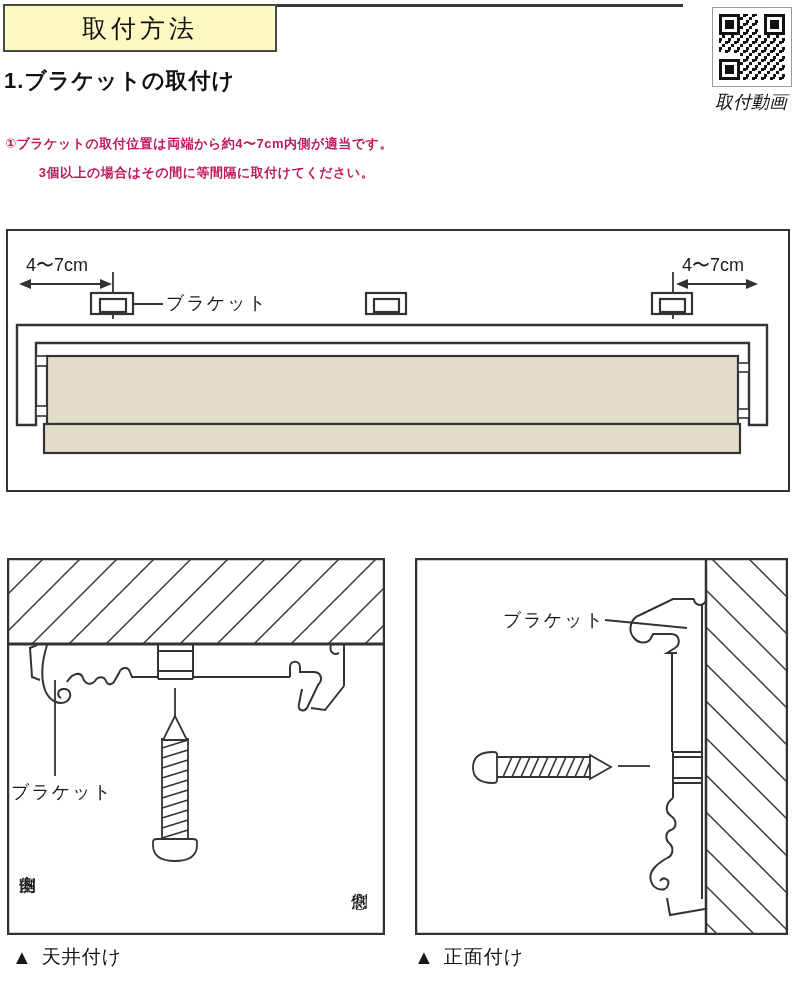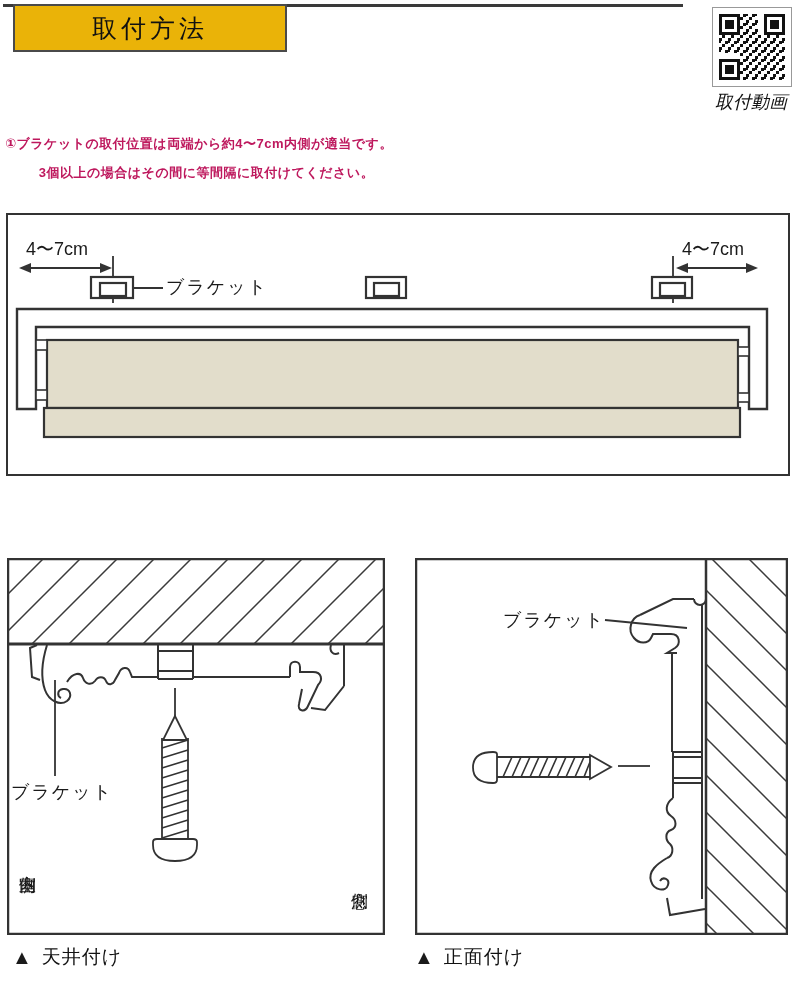--- a/index.html
+++ b/index.html
@@ -4,34 +4,34 @@
 <style>
   html,body{margin:0;padding:0;background:#fff;}
   #page{
     position:relative;width:800px;height:985px;background:#fff;overflow:hidden;
     font-family:"Liberation Sans","DejaVu Sans",sans-serif;color:#1a1a1a;
   }
   .abs{position:absolute;}
   
   #top-rule{left:3px;top:4px;width:680px;height:3px;background:#3a3a3a;}
   #title-box{
-    left:13px;top:4px;width:270px;height:44px;background:#eab308;
+    left:3px;top:4px;width:270px;height:44px;background:#fef9c3;
     border:2px solid #4a4a4a;display:flex;align-items:center;justify-content:center;
     font-size:25px;letter-spacing:4px;color:#111;
   }
   #qr-box{left:712px;top:7px;width:78px;height:78px;background:#fff;border:1px solid #999;}
   #qr-label{left:706px;top:90px;width:90px;text-align:center;font-size:18px;color:#111;font-style:italic;}
   #section-title{left:4px;top:66px;font-size:22px;font-weight:bold;letter-spacing:1px;color:#111;}
   .step{left:5px;font-size:13px;line-height:29px;color:#be185d;letter-spacing:0.5px;font-weight:bold;}
   #step1{top:129px;}
   #step1 .line2{padding-left:15px;text-align:center;}
   #step2{top:510px;}
   
   .diagram{background:#fff;}
-  #d1{left:6px;top:213px;width:660px;height:263px;}
+  #d1{left:6px;top:229px;width:660px;height:263px;}
   #d2{left:7px;top:558px;width:378px;height:377px;}
   #d3{left:415px;top:558px;width:373px;height:377px;}
   .diagram svg{position:absolute;left:0;top:0;}
   .lbl{position:absolute;font-size:18px;letter-spacing:2px;color:#1a1a1a;white-space:nowrap;}
   #d1 .dim-left{left:20px;top:24px;letter-spacing:0;}
   #d1 .dim-right{left:676px;top:24px;letter-spacing:0;}
   #d1 .bracket-lbl{left:160px;top:62px;}
   #d2 .bracket-lbl{left:4px;top:222px;}
   #d3 .bracket-lbl{left:88px;top:50px;}
   .vlabel{
@@ -80,20 +80,21 @@
         <rect x="54" y="9" width="15" height="15" fill="#fff"></rect>
         <rect x="57" y="12" width="9" height="9" fill="#111"></rect>
         <rect x="6" y="51" width="21" height="21" fill="#111"></rect>
         <rect x="9" y="54" width="15" height="15" fill="#fff"></rect>
         <rect x="12" y="57" width="9" height="9" fill="#111"></rect>
       </g>
     </svg>
   </div>
   <div class="abs" id="qr-label">取付動画</div>
 
+  <div class="abs" id="section-title">1.ブラケットの取付け</div>
 
   <div class="abs step" id="step1">
     <div class="line1">①ブラケットの取付位置は両端から約4〜7cm内側が適当です。</div>
     <div class="line2">3個以上の場合はその間に等間隔に取付けてください。</div>
   </div>
 
   <div class="abs diagram" id="d1">
     <svg width="784" height="263" viewBox="0 0 784 263">
       <rect x="1" y="1" width="782" height="261" fill="#fff" stroke="#333" stroke-width="2"></rect>
 

